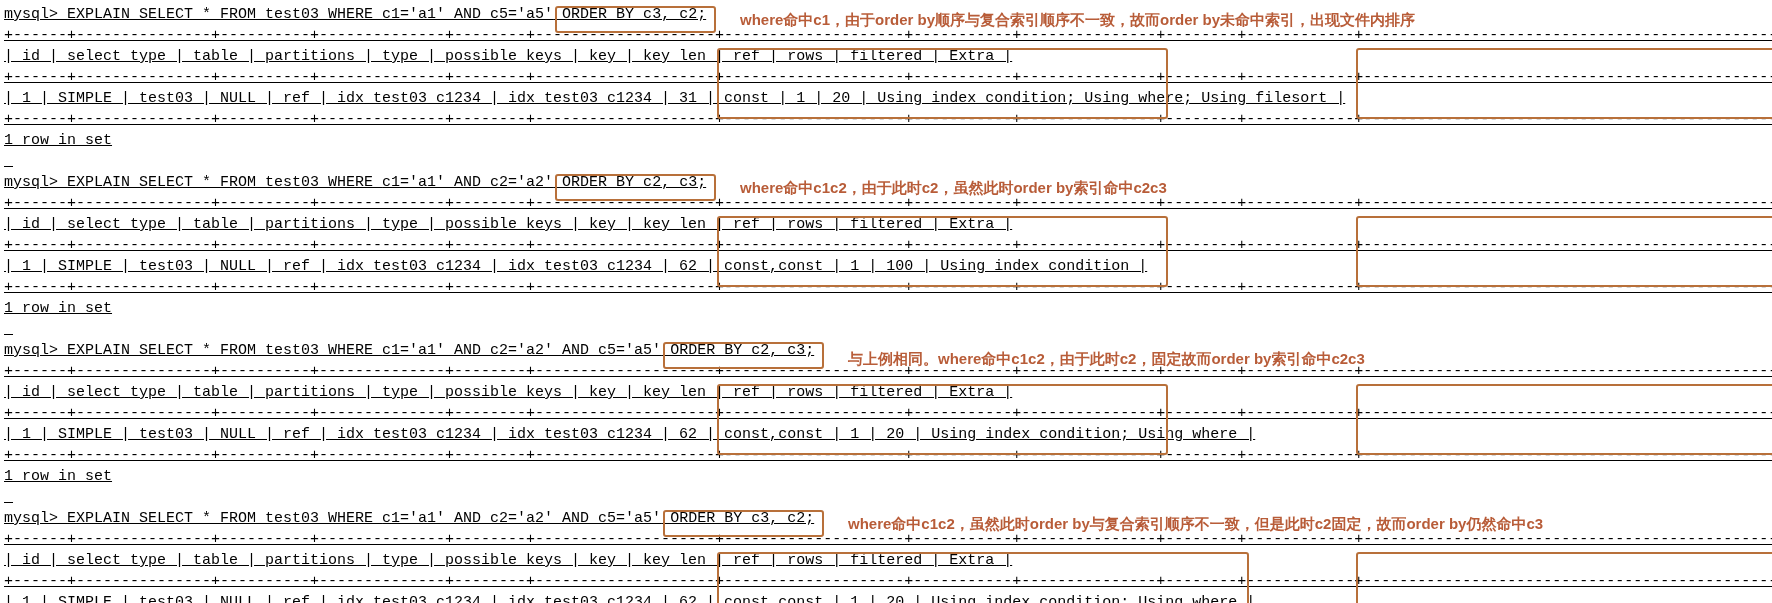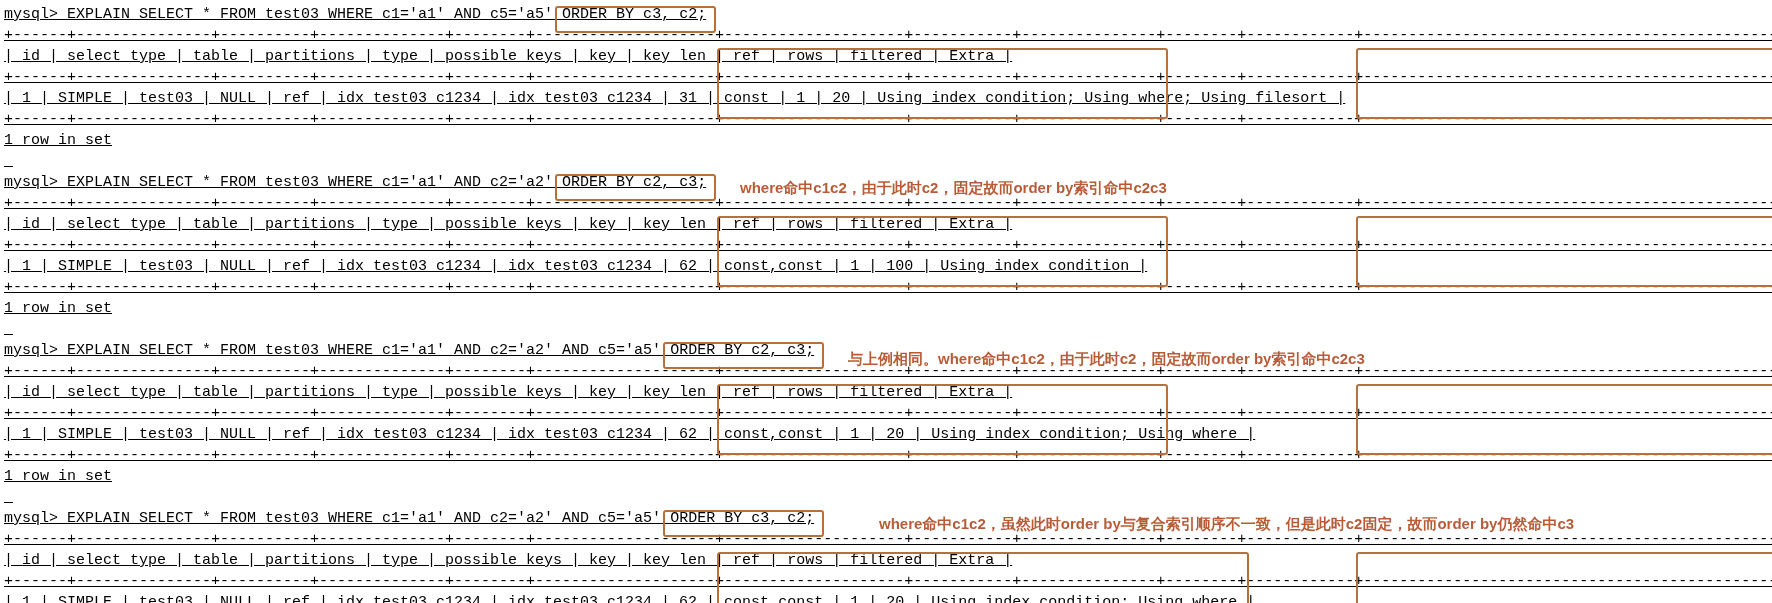--- a/index.html
+++ b/index.html
@@ -69,16 +69,17 @@
     <div class="box" style="left: 1352px; top: 44px; width: 492px; height: 67px;"></div>
     <div class="box" style="left: 551px; top: 170px; width: 157px; height: 23px;"></div>
     <div class="box" style="left: 713px; top: 212px; width: 447px; height: 67px;"></div>
     <div class="box" style="left: 1352px; top: 212px; width: 492px; height: 67px;"></div>
     <div class="box" style="left: 659px; top: 338px; width: 157px; height: 23px;"></div>
     <div class="box" style="left: 713px; top: 380px; width: 447px; height: 67px;"></div>
     <div class="box" style="left: 1352px; top: 380px; width: 492px; height: 67px;"></div>
     <div class="box" style="left: 659px; top: 506px; width: 157px; height: 23px;"></div>
     <div class="box" style="left: 713px; top: 548px; width: 528px; height: 67px;"></div>
     <div class="box" style="left: 1352px; top: 548px; width: 492px; height: 67px;"></div>
-    <div class="ann" style="left: 736px; top: 173px;">where命中c1c2，由于此时c2，固定故而order by索引命中c2c3</div>
+    <div class="ann" style="left: 736px; top: 5px;">where命中c1，由于order by顺序与复合索引顺序不一致，故而order by未命中索引，出现文件内排序</div>
+    <div class="ann" style="left: 736px; top: 173px;">where命中c1c2，由于此时c2，虽然此时order by索引命中c2c3</div>
     <div class="ann" style="left: 844px; top: 344px;">与上例相同。where命中c1c2，由于此时c2，固定故而order by索引命中c2c3</div>
-    <div class="ann" style="left: 875px; top: 509px;">where命中c1c2，虽然此时order by与复合索引顺序不一致，但是此时c2固定，故而order by仍然命中c3</div>
+    <div class="ann" style="left: 844px; top: 509px;">where命中c1c2，虽然此时order by与复合索引顺序不一致，但是此时c2固定，故而order by仍然命中c3</div>
   </div>
 
 </body></html>

